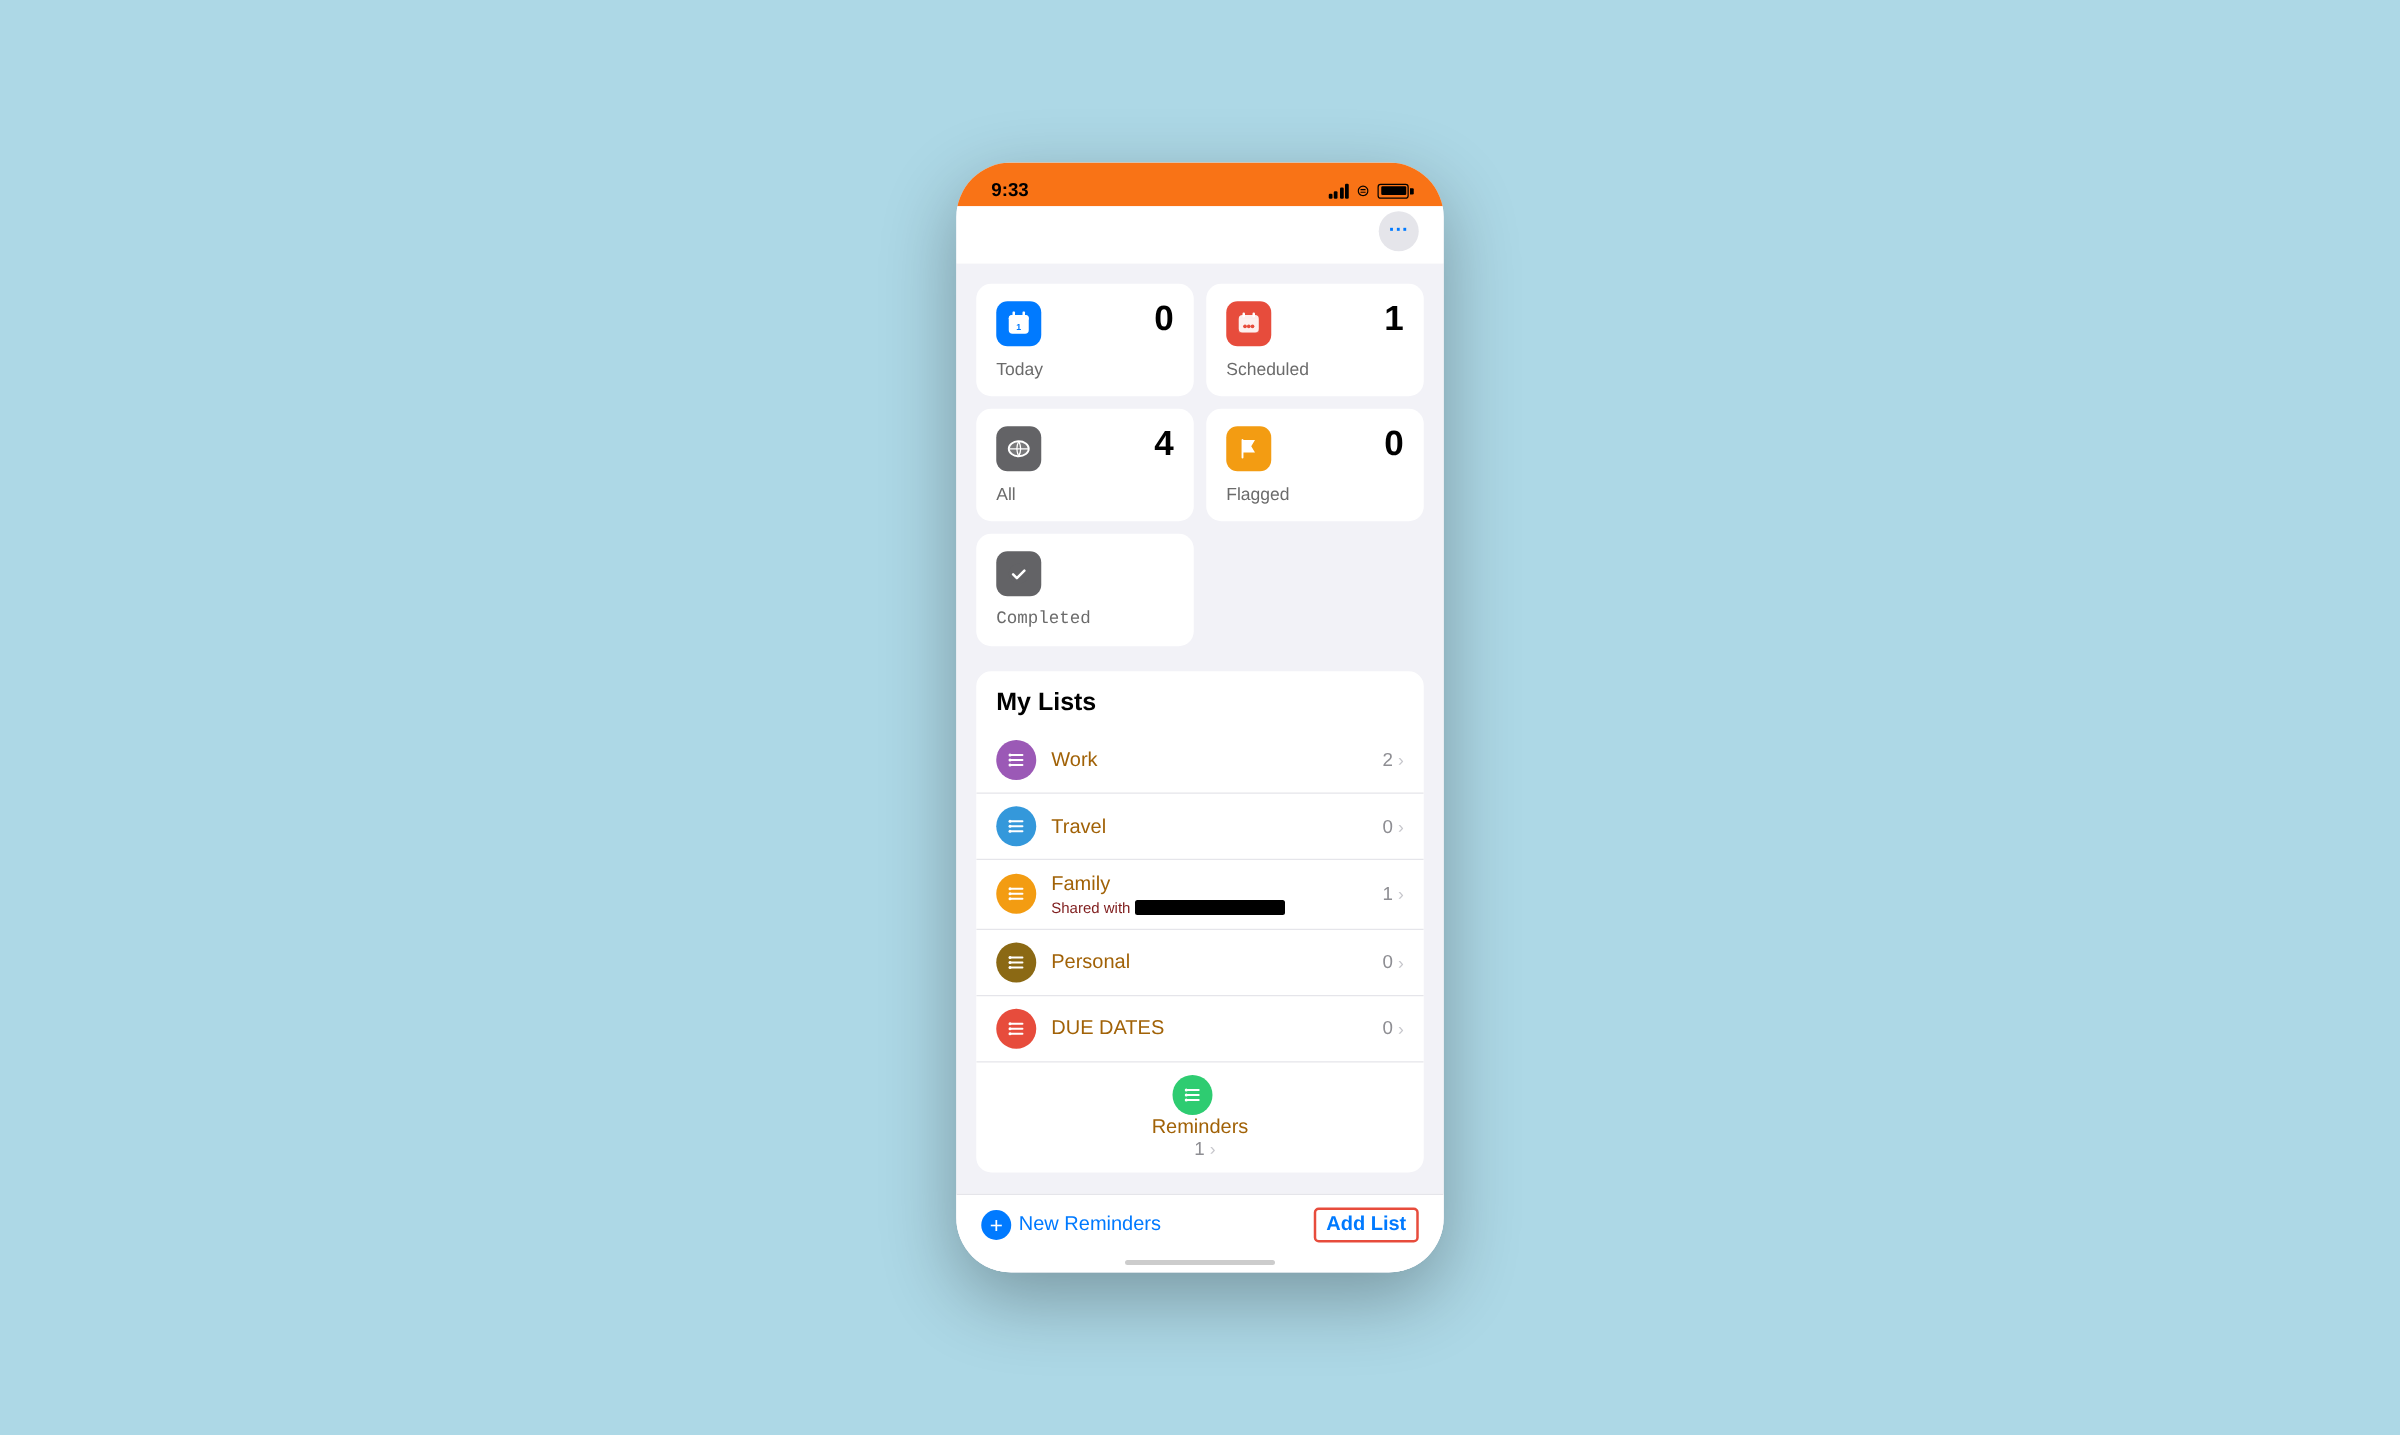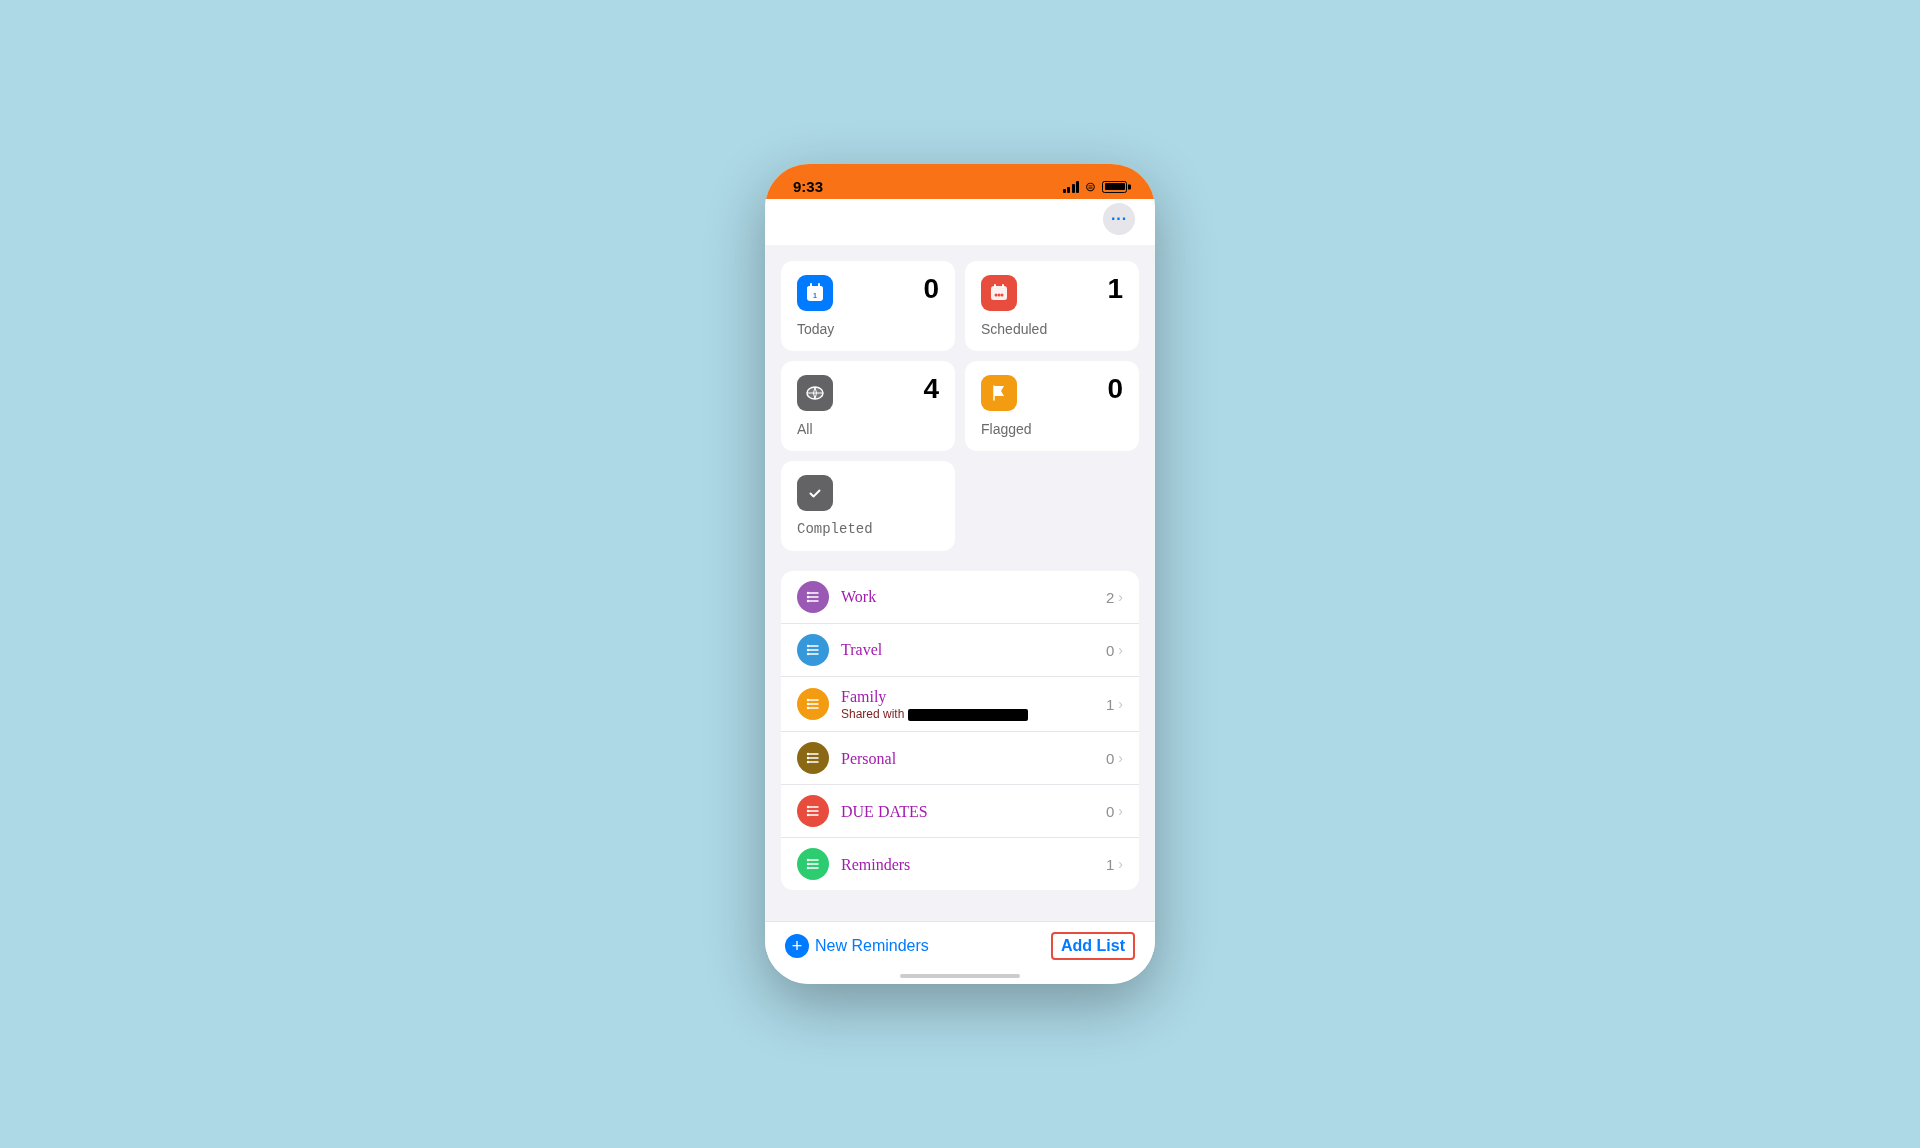--- a/index.html
+++ b/index.html
@@ -188,20 +188,21 @@
     .list-item {
       display: flex;
       align-items: center;
       padding: 10px 16px;
       cursor: pointer;
       border-bottom: 0.5px solid #e5e5ea;
     }
 
     .list-item:last-child {
       border-bottom: none;
+      flex-direction: column;
     }
 
     .list-icon {
       width: 32px;
       height: 32px;
       border-radius: 50%;
       display: flex;
       align-items: center;
       justify-content: center;
       margin-right: 12px;
@@ -211,23 +212,22 @@
     }
 
     .list-info {
       flex: 1;
       min-width: 0;
     }
 
     .list-name {
       font-size: 16px;
       font-weight: 400;
-      color: #a21caf;
+      color: #a16207;
       line-height: 1.2;
-      font-family: Liberation Serif, serif;
     }
 
     .list-subtitle {
       font-size: 12px;
       color: #7f1d1d;
       margin-top: 1px;
     }
 
     .list-subtitle-redacted {
       display: inline-block;
@@ -420,20 +420,21 @@
                 <polyline points="5.5,10.5 8.5,13.5 14.5,7.5" stroke="white" stroke-width="2" stroke-linecap="round" stroke-linejoin="round" fill="none"></polyline>
               </svg>
             </div>
           </div>
           <div class="smart-card-label">Completed</div>
         </div>
 
       </div>
 
       <div class="my-lists-section">
+        <div class="my-lists-title">My Lists</div>
 
         <div class="list-item">
           <div class="list-icon" style="background:#9b59b6;">
             <svg width="18" height="18" viewBox="0 0 18 18" fill="none">
               <line x1="4" y1="5" x2="14" y2="5" stroke="white" stroke-width="1.5" stroke-linecap="round"></line>
               <line x1="4" y1="9" x2="14" y2="9" stroke="white" stroke-width="1.5" stroke-linecap="round"></line>
               <line x1="4" y1="13" x2="14" y2="13" stroke="white" stroke-width="1.5" stroke-linecap="round"></line>
               <circle cx="4" cy="5" r="1.2" fill="white"></circle>
               <circle cx="4" cy="9" r="1.2" fill="white"></circle>
               <circle cx="4" cy="13" r="1.2" fill="white"></circle>

